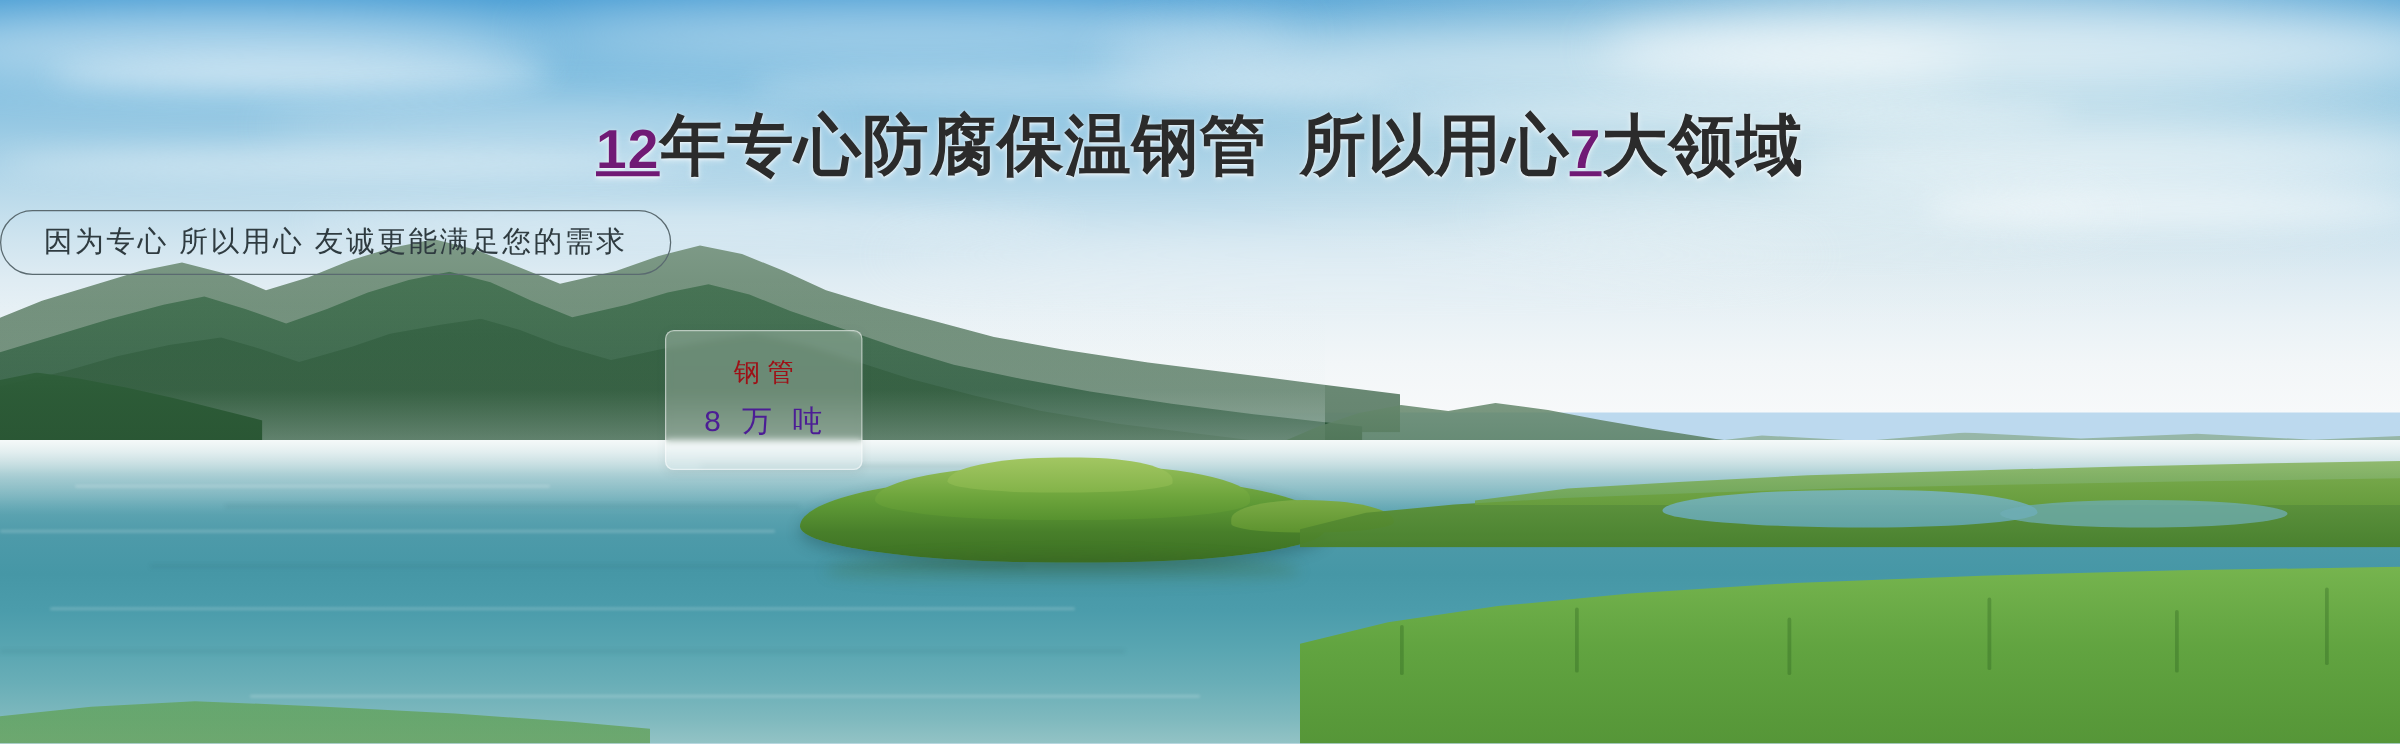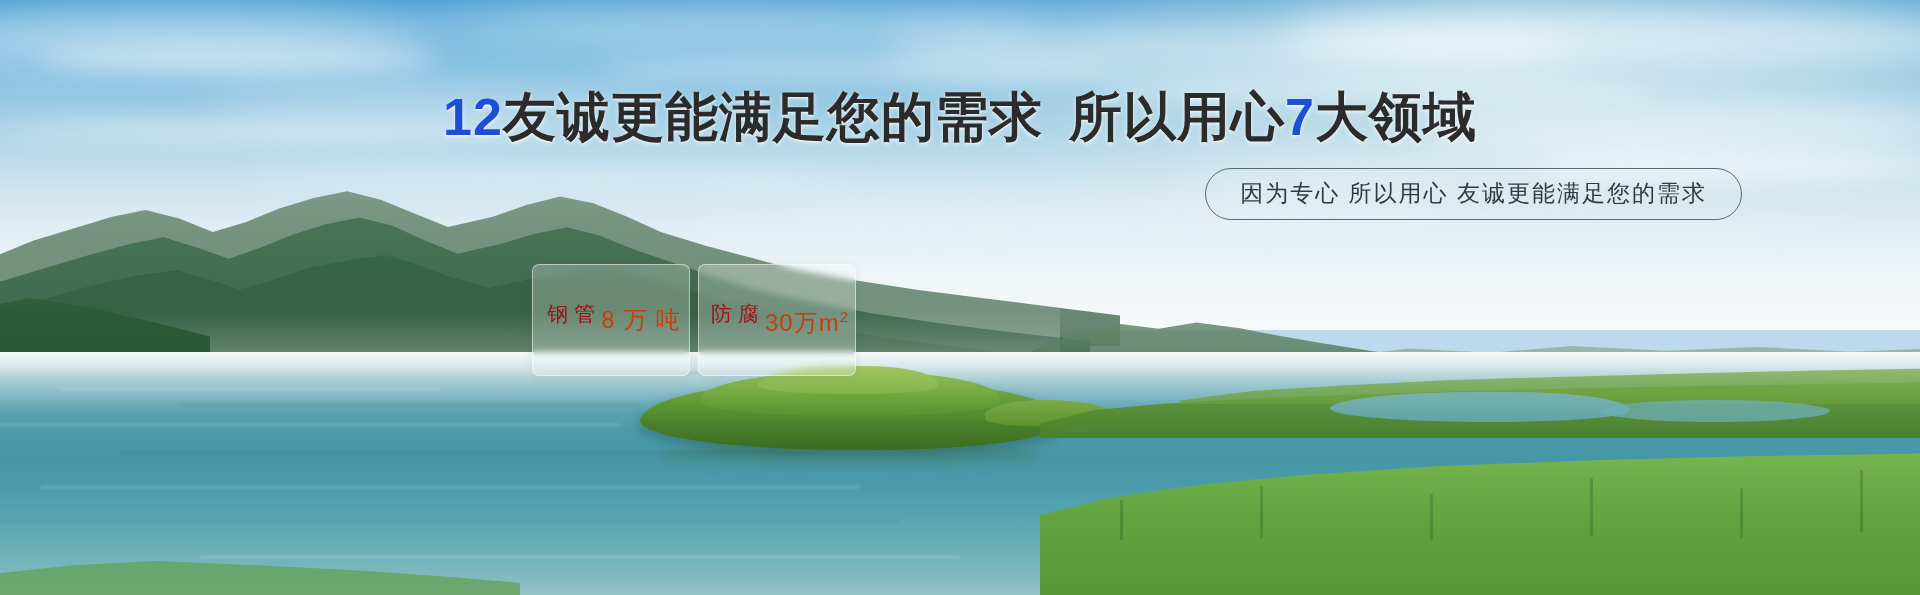--- a/index.html
+++ b/index.html
@@ -169,25 +169,25 @@
   
   .headline{
     position:absolute;left:0;top:84px;width:1920px;
     text-align:center;
     font-size:53px;line-height:66px;font-weight:bold;
     letter-spacing:1px;
     color:#2b2b2b;
     text-shadow:0 2px 5px rgba(255,255,255,.55), 0 1px 2px rgba(255,255,255,.7);
     white-space:nowrap;
   }
-  .hl-red{color:#1d4ed8;font-size:52px;}
+  .hl-red{color:#701a75;font-size:44px;text-decoration:underline;}
   .hl-gap{display:inline-block;width:26px;}
 
   .sub-wrap{
-    position:absolute;left:12px;top:168px;width:1730px;text-align:right;
+    position:absolute;left:0;top:168px;width:1730px;text-align:left;
   }
   .sub-pill{
     display:inline-block;
     padding:9px 34px 11px;
     border:1px solid #5a6a70;
     border-radius:30px;
     font-size:23px;line-height:30px;
     letter-spacing:2px;
     color:#2f3b40;
     white-space:nowrap;
@@ -197,35 +197,35 @@
   .cards{
     position:absolute;left:532px;top:264px;
     display:flex;gap:8px;
   }
   .card{
     width:156px;height:110px;
     background:rgba(255,255,255,.26);
     border:1px solid rgba(255,255,255,.50);
     border-radius:7px;
     backdrop-filter:blur(3px);
-    display:flex;flex-direction:row;
+    display:flex;flex-direction:column;
     align-items:center;justify-content:center;
     box-shadow:0 2px 8px rgba(70,90,90,.10);
   }
   .card-label{
     font-size:21px;line-height:28px;
     letter-spacing:6px;text-indent:6px;
     color:#9e1016;font-weight:normal;
     margin-bottom:12px;
   }
   .card-value{
     font-size:24px;line-height:30px;
-    color:#c2410c;
+    color:#4c1d95;
     letter-spacing:1px;
-    font-family:Liberation Sans, sans-serif;
+    font-family:Liberation Mono, monospace;
   }
   .card-value sup{font-size:15px;vertical-align:super;}
 </style>
 </head>
 <body>
 
 <div class="banner">
 
   <div class="sky"></div>
   <div class="sky-warm"></div>
@@ -280,35 +280,31 @@
   <div class="grass-left"></div>
 
   <div class="blade" style="left:1120px;top:500px;width:3px;height:40px;"></div>
   <div class="blade" style="left:1260px;top:486px;width:3px;height:52px;"></div>
   <div class="blade" style="left:1430px;top:494px;width:3px;height:46px;"></div>
   <div class="blade" style="left:1590px;top:478px;width:3px;height:58px;"></div>
   <div class="blade" style="left:1740px;top:488px;width:3px;height:50px;"></div>
   <div class="blade" style="left:1860px;top:470px;width:3px;height:62px;"></div>
 
   <div class="headline">
-    <span class="hl-red">12</span><span>友诚更能满足您的需求</span><span class="hl-gap"></span><span>所以用心</span><span class="hl-red">7</span><span>大领域</span>
+    <span class="hl-red">12</span><span>年专心防腐保温钢管</span><span class="hl-gap"></span><span>所以用心</span><span class="hl-red">7</span><span>大领域</span>
   </div>
 
   <div class="sub-wrap">
     <div class="sub-pill">因为专心 所以用心  友诚更能满足您的需求</div>
   </div>
 
   <div class="cards">
 
     <div class="card">
       <div class="card-label">钢管</div>
       <div class="card-value"><span>8 万 吨</span></div>
     </div>
 
-    <div class="card">
-      <div class="card-label">防腐</div>
-      <div class="card-value"><span>30</span><span>万m</span><sup>2</sup></div>
-    </div>
 
 
   </div>
 
 </div>
 
 </body></html>

